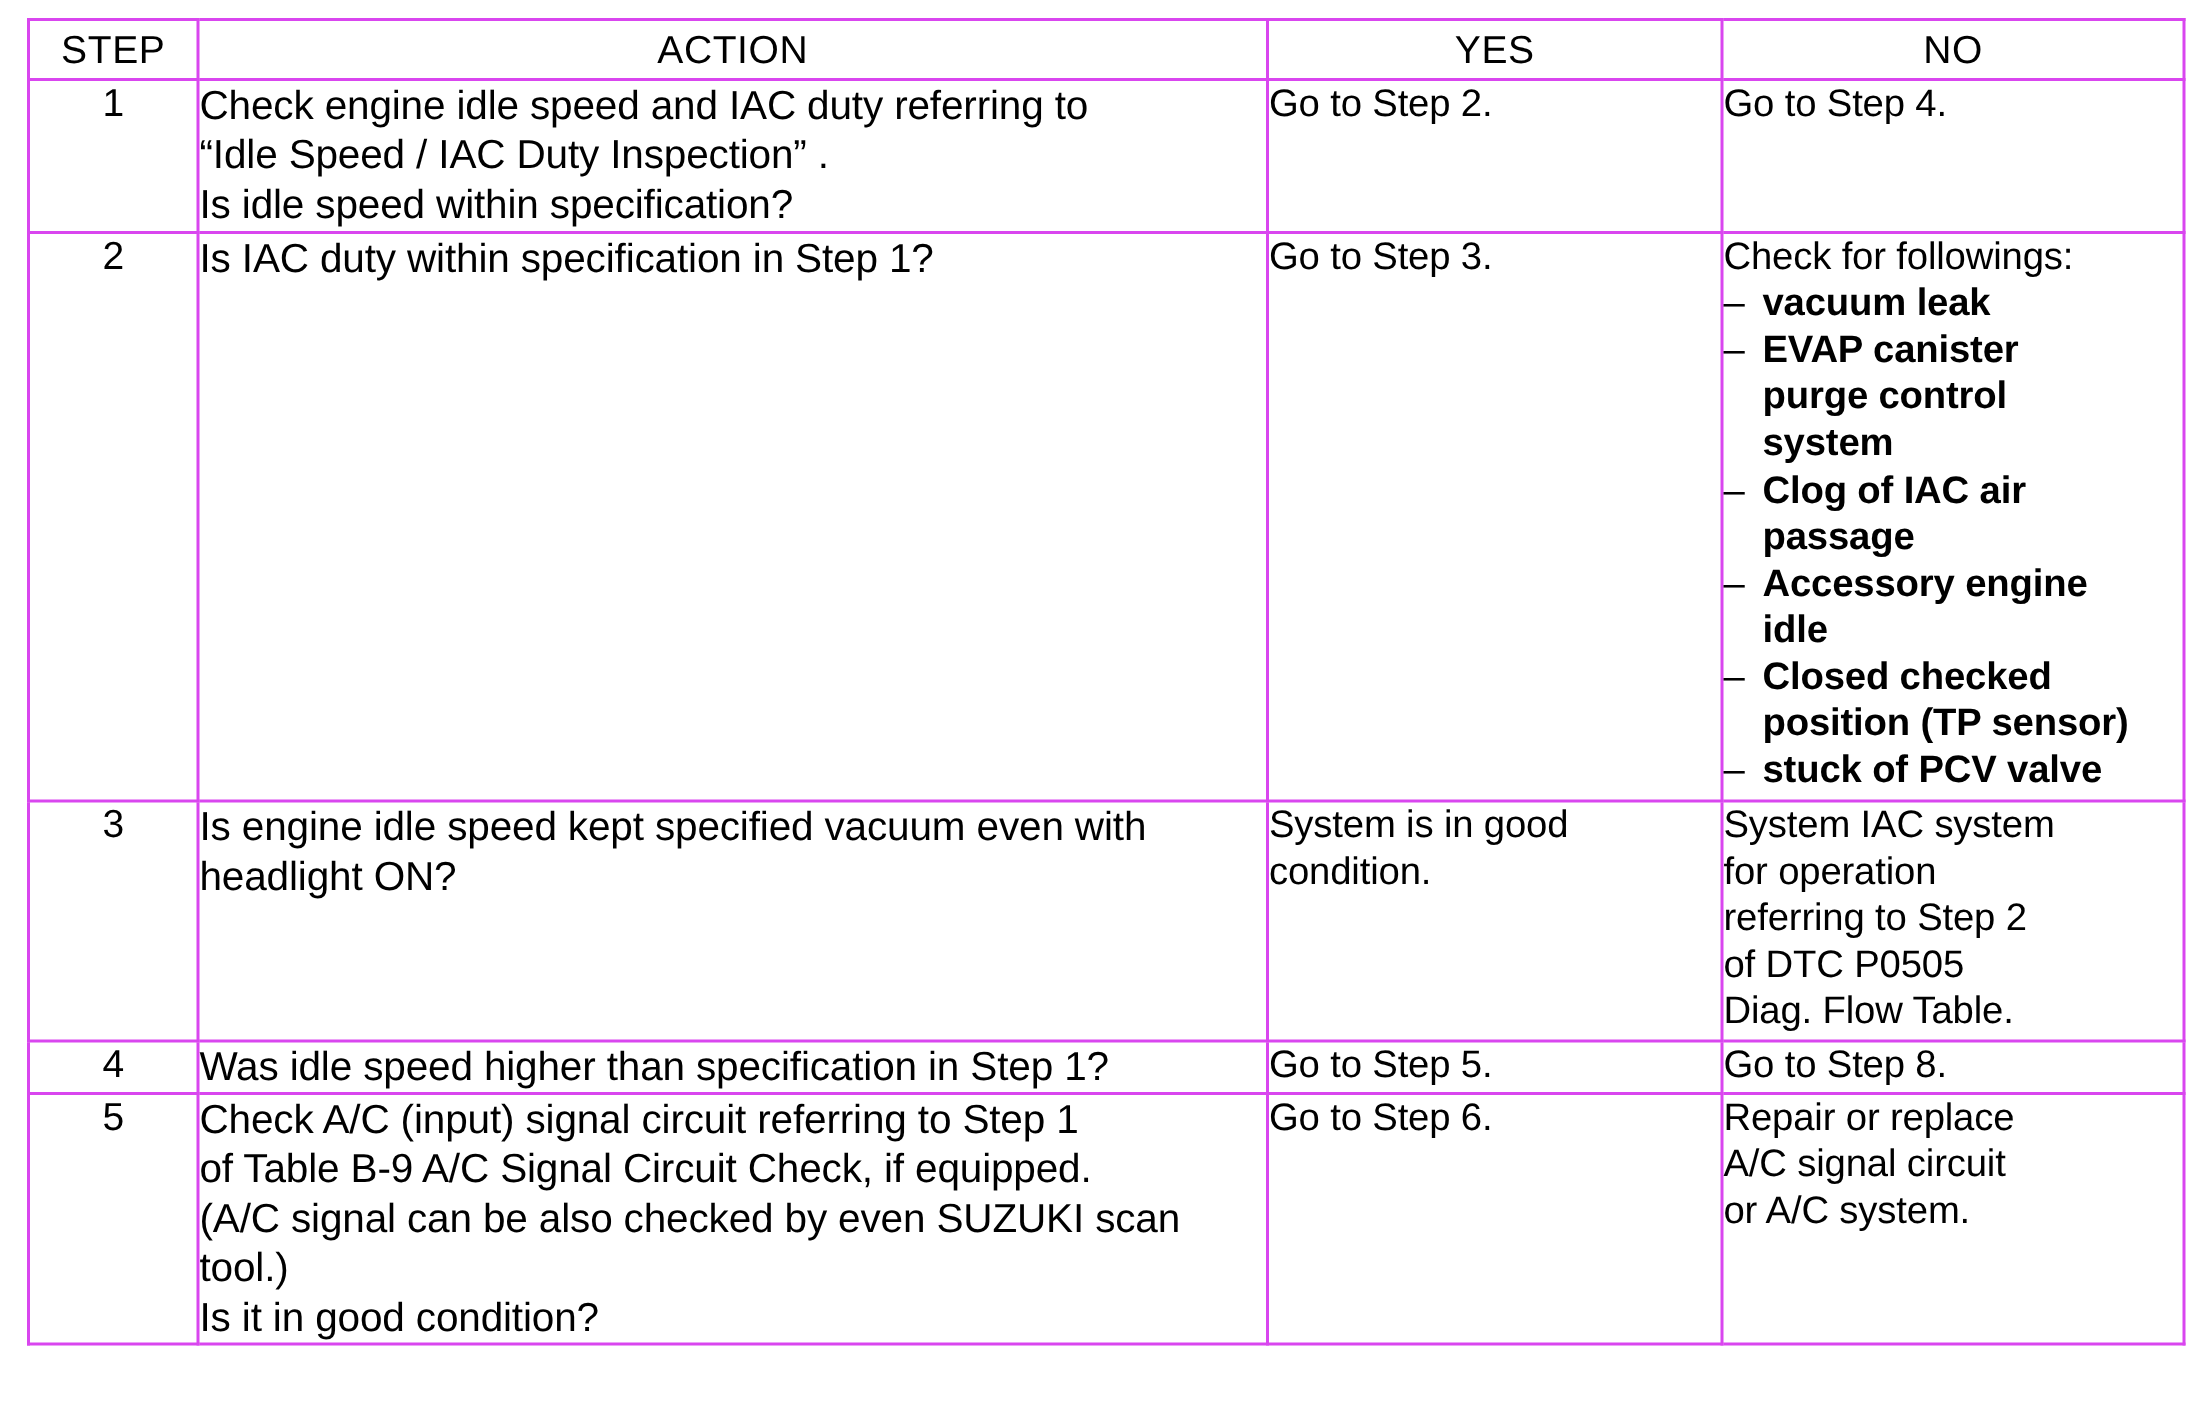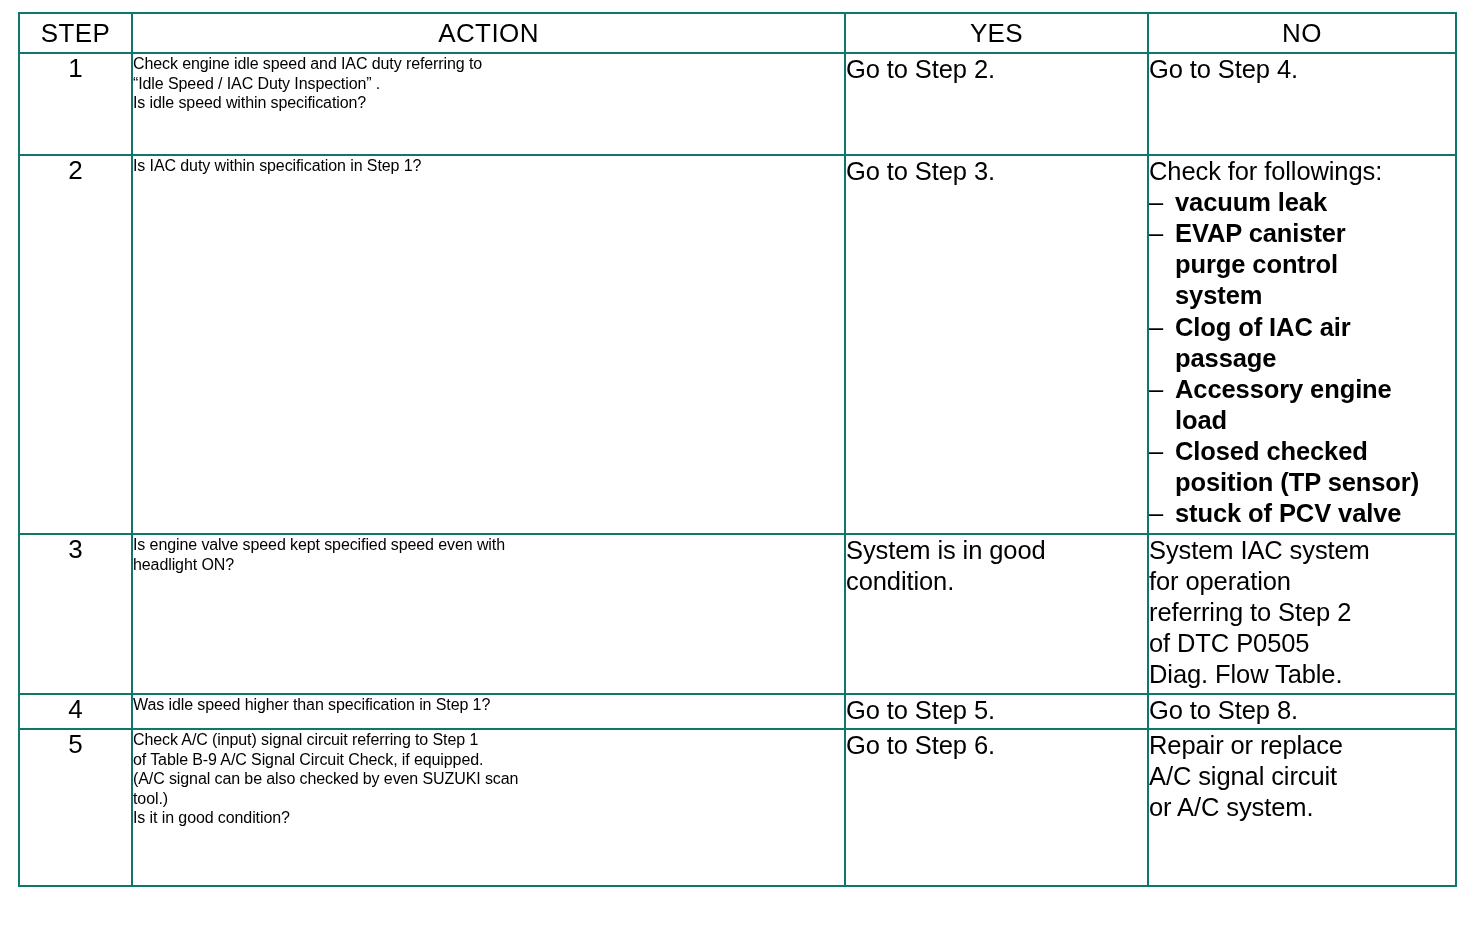--- a/index.html
+++ b/index.html
@@ -28,21 +28,21 @@
     left: 18px;
     top: 12px;
     width: 1437px;
     border-collapse: collapse;
     table-layout: fixed;
     background: #ffffff;
   }
 
   table.flow-table td,
   table.flow-table th {
-    border: 2px solid #0f766e;
+    border: 2px solid #d946ef;
     vertical-align: top;
     padding: 0;
     background: #ffffff;
   }
 
   
   col.c-step   { width: 113px; }
   col.c-action { width: 713px; }
   col.c-yes    { width: 303px; }
   col.c-no     { width: 308px; }
@@ -62,21 +62,21 @@
   
   td.step-cell {
     text-align: center;
     font-size: 26px;
     line-height: 1.15;
     padding-top: 7px;
   }
 
   
   td.text-cell {
-    font-size: 16px;
+    font-size: 27px;
     line-height: 1.22;
     padding: 6px 8px 8px 16px;
     letter-spacing: -0.1px;
   }
 
   td.yes-cell,
   td.no-cell {
     font-size: 25.5px;
     line-height: 1.22;
     padding: 6px 6px 8px 12px;
@@ -174,39 +174,39 @@
               <span class="item-text">system</span>
             </li>
             <li>
               <span class="dash">–</span>
               <span class="item-text">Clog of IAC air</span>
               <span class="item-text">passage</span>
             </li>
             <li>
               <span class="dash">–</span>
               <span class="item-text">Accessory engine</span>
-              <span class="item-text">load</span>
+              <span class="item-text">idle</span>
             </li>
             <li>
               <span class="dash">–</span>
               <span class="item-text">Closed checked</span>
               <span class="item-text">position (TP sensor)</span>
             </li>
             <li>
               <span class="dash">–</span>
               <span class="item-text">stuck of PCV valve</span>
             </li>
           </ul>
         </td>
       </tr>
 
       <tr class="row-3">
         <td class="step-cell">3</td>
         <td class="text-cell">
-          <span class="line">Is engine valve speed kept specified speed even with</span>
+          <span class="line">Is engine idle speed kept specified vacuum even with</span>
           <span class="line">headlight ON?</span>
         </td>
         <td class="yes-cell">
           <span class="line">System is in good</span>
           <span class="line">condition.</span>
         </td>
         <td class="no-cell">
           <span class="line">System IAC system</span>
           <span class="line">for operation</span>
           <span class="line">referring to Step 2</span>

